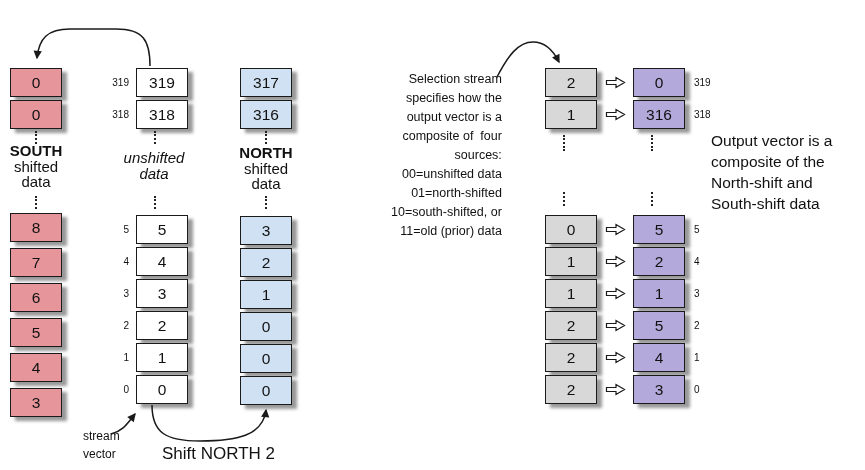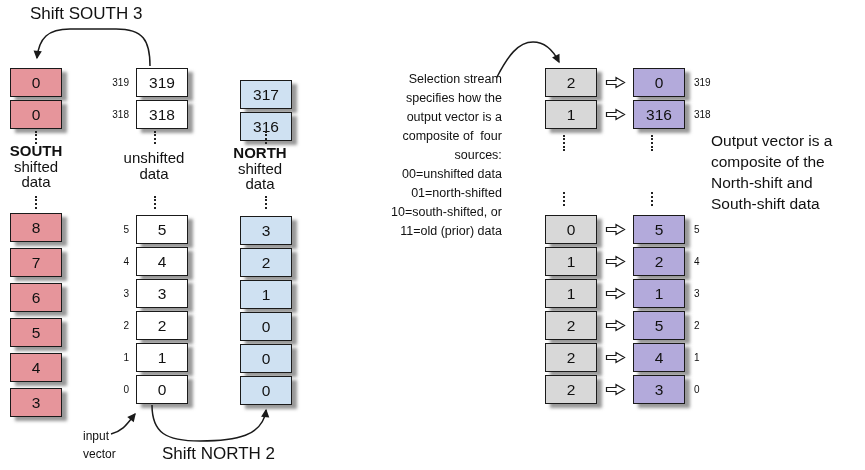--- a/index.html
+++ b/index.html
@@ -35,23 +35,22 @@
   .colhdr .hd{font-weight:bold;display:block;}
   .colhdr .sub{white-space:pre-line;display:block;}
 
   #arrow-layer{position:absolute;left:0;top:0;z-index:6;pointer-events:none;}
 </style>
 </head>
 <body>
 
 <div id="canvas">
 
-  <div class="big" style="left:30px;top:4px;">Shift SOUTH 3</div>
   <div class="big" style="left:162px;top:444px;">Shift NORTH 2</div>
-  <div class="small-note" style="left:83px;top:427px;">input
+  <div class="small-note" style="left:83px;top:427px;">stream
 vector</div>
 
   <div class="stack" style="left:10px;top:68px;">
     <div class="cell red">0</div>
     <div class="cell red">0</div>
   </div>
   <div class="vdots" style="left:35px;top:131px;"></div>
   <div class="colhdr" style="left:0px;top:143px;width:72px;">
     <span class="hd">SOUTH</span>
     <span class="sub">shifted
@@ -71,21 +70,21 @@
     <div class="row">
       <span class="idx">319</span>
       <div class="cell white">319</div>
     </div>
     <div class="row">
       <span class="idx">318</span>
       <div class="cell white">318</div>
     </div>
   </div>
   <div class="vdots" style="left:154px;top:131px;"></div>
-  <div class="colhdr" style="left:114px;top:150px;width:80px;">
+  <div class="colhdr" style="left:114px;top:150px;width:80px;font-style:italic;">
     <span class="sub">unshifted
 data</span>
   </div>
   <div class="vdots" style="left:154px;top:196px;"></div>
   <div class="rowcol" style="left:98px;top:215px;">
     <div class="row">
       <span class="idx">5</span>
       <div class="cell white">5</div>
     </div>
     <div class="row">
@@ -103,26 +102,26 @@
     <div class="row">
       <span class="idx">1</span>
       <div class="cell white">1</div>
     </div>
     <div class="row">
       <span class="idx">0</span>
       <div class="cell white">0</div>
     </div>
   </div>
 
-  <div class="stack" style="left:240px;top:80px;justify-content:space-between;">
+  <div class="stack" style="left:240px;top:68px;justify-content:space-between;">
     <div class="cell blue">317</div>
     <div class="cell blue">316</div>
   </div>
   <div class="vdots" style="left:265px;top:131px;"></div>
-  <div class="colhdr" style="left:223px;top:145px;width:74px;">
+  <div class="colhdr" style="left:229px;top:145px;width:74px;">
     <span class="hd">NORTH</span>
     <span class="sub">shifted
 data</span>
   </div>
   <div class="vdots" style="left:265px;top:196px;"></div>
   <div class="stack" style="left:240px;top:216px;">
     <div class="cell blue">3</div>
     <div class="cell blue">2</div>
     <div class="cell blue">1</div>
     <div class="cell blue">0</div>

